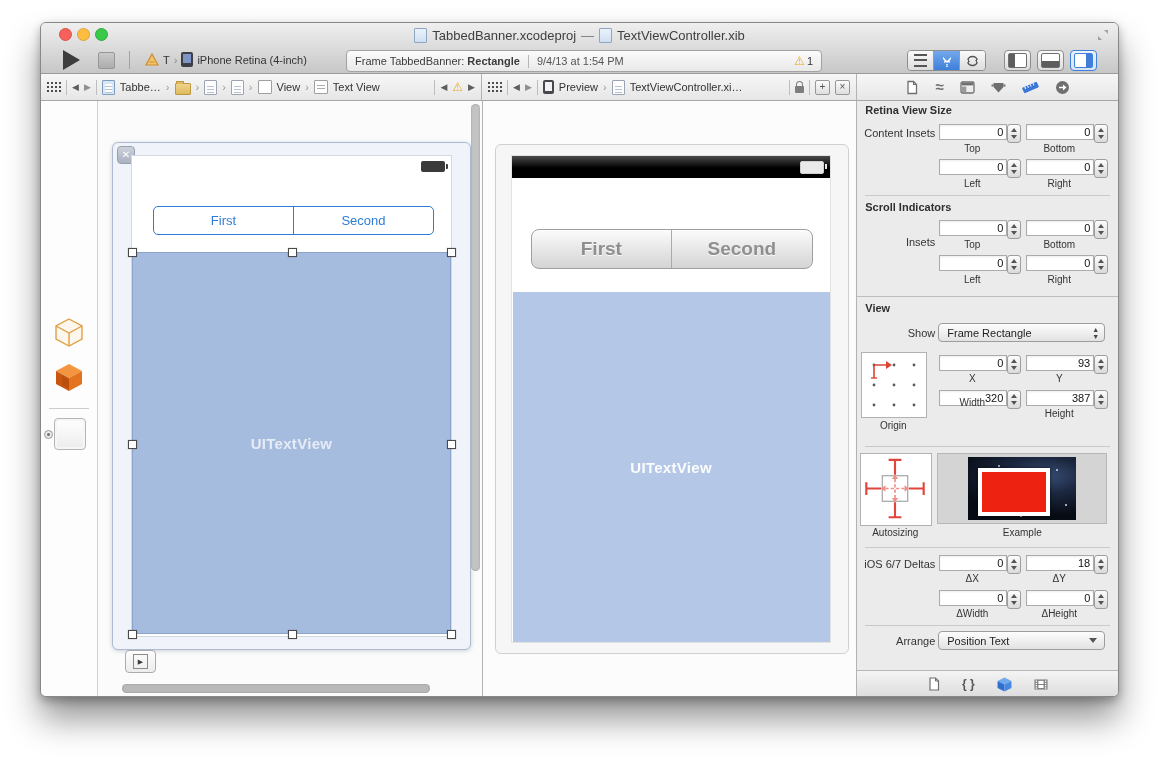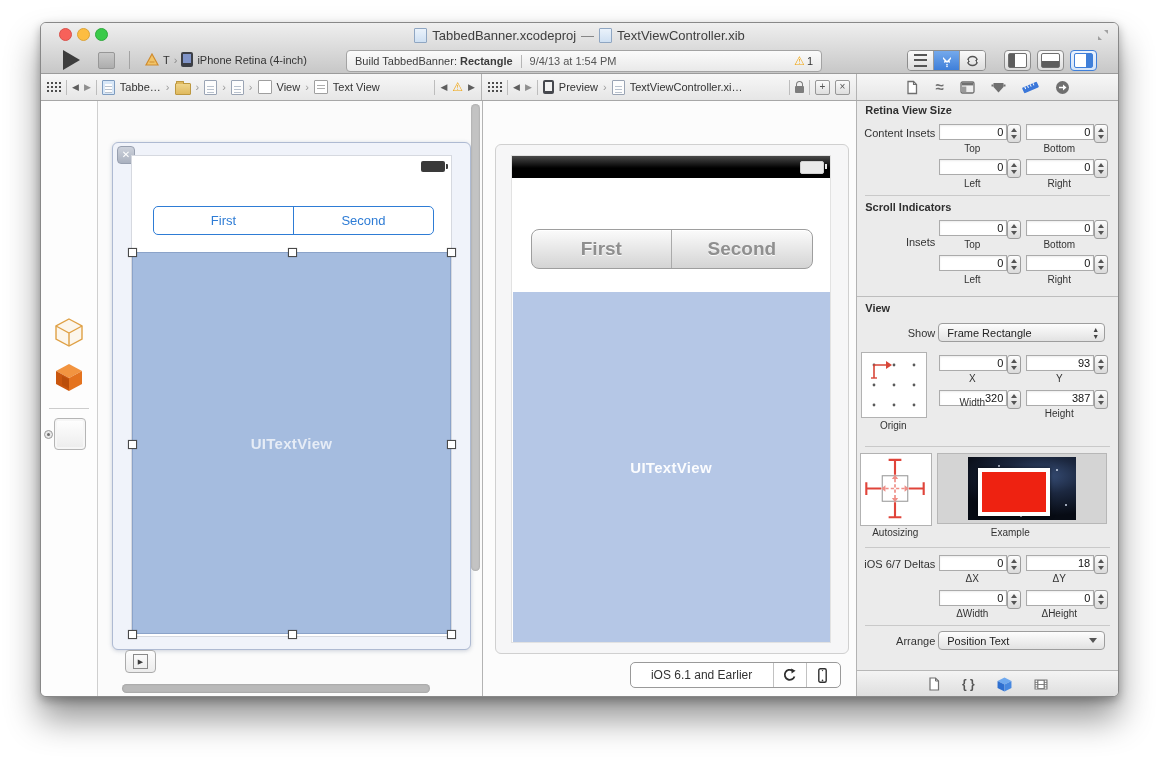--- a/index.html
+++ b/index.html
@@ -176,21 +176,21 @@
       <svg width="14" height="14" viewBox="0 0 14 14">
         <path d="M7 1 L13 12 L1 12 Z" fill="#f1c469" stroke="#cf8b2e" stroke-width="1.2"></path>
         <path d="M4.5 9 L9.5 9" stroke="#cf8b2e" stroke-width="1.2"></path>
       </svg>
       <span>T</span>
       <span class="chev">›</span>
       <span class="device-ic"></span>
       <span>iPhone Retina (4-inch)</span>
     </div>
     <div id="activity">
-      <span>Build TabbedBanner:</span>&nbsp;
+      <span>Frame TabbedBanner:</span>&nbsp;
       <b>Rectangle</b>
       <div style="width:1px;height:13px;background:#b5b5b5;margin:0 8px;"></div>
       <span style="color:#555;">9/4/13 at 1:54 PM</span>
       <div style="margin-left:auto;display:flex;align-items:center;gap:2px;">
         <span class="warn-tri">⚠</span>
         <span style="font-size:11px;color:#333;">1</span>
       </div>
     </div>
     <div class="abs seg-group" style="left:866px;top:3px;">
       <div class="seg-btn">
@@ -396,36 +396,20 @@
           </div>
           <div id="seg6">
             <div class="seg">First</div>
             <div class="seg">Second</div>
           </div>
           <div id="tv-preview">
             <span class="watermark">UITextView</span>
           </div>
         </div>
       </div>
-      <div id="preview-bar">
-        <div class="cell c-label">iOS 6.1 and Earlier</div>
-        <div class="cell c-icon">
-          <svg width="14" height="14" viewBox="0 0 14 14">
-            <path d="M11.5 8.5 A5 5 0 1 1 9.5 2.6" fill="none" stroke="#2f2f2f" stroke-width="1.8"></path>
-            <polygon points="8.2,0.5 12.6,2.8 8.6,5.4" fill="#2f2f2f"></polygon>
-          </svg>
-        </div>
-        <div class="cell c-icon">
-          <svg width="9" height="15" viewBox="0 0 9 15">
-            <rect x="0.8" y="0.8" width="7.4" height="13.4" rx="1.5" fill="none" stroke="#2f2f2f" stroke-width="1.4"></rect>
-            <circle cx="4.5" cy="2.6" r="0.7" fill="#2f2f2f"></circle>
-                <circle cx="4.5" cy="12.4" r="0.8" fill="#2f2f2f"></circle>
-          </svg>
-        </div>
-      </div>
     </div>
 
     <div id="utilities">
 
       <div class="insp-h" style="top:3px;">Retina View Size</div>
       <div class="row-label" style="top:26px;">Content Insets</div>
       <input class="fld" style="left: 82px; top: 23px;" value="0">
       <div class="stepper" style="left:150px;top:23px;"></div>
       <input class="fld" style="left: 169px; top: 23px;" value="0">
       <div class="stepper" style="left:237px;top:23px;"></div>
@@ -520,21 +504,21 @@
           <span class="star" style="left:12px;top:40px;"></span>
               <span class="star" style="left:88px;top:12px;"></span>
           <span class="star" style="left:97px;top:47px;"></span>
               <span class="star" style="left:70px;top:54px;"></span>
           <span class="star" style="left:30px;top:8px;"></span>
               <span class="star" style="left:52px;top:58px;"></span>
           <div id="example-rect"></div>
         </div>
       </div>
       <div class="fld-label" style="left:3px;top:426px;width:70px;">Autosizing</div>
-      <div class="fld-label" style="left:68px;top:426px;width:170px;">Example</div>
+      <div class="fld-label" style="left:80px;top:426px;width:170px;">Example</div>
 
       <div class="insp-divider" style="top:446px;"></div>
       <div class="row-label" style="top:457px;">iOS 6/7 Deltas</div>
       <input class="fld" style="left: 82px; top: 454px;" value="0">
       <div class="stepper" style="left:150px;top:454px;"></div>
       <input class="fld" style="left: 169px; top: 454px;" value="18">
       <div class="stepper" style="left:237px;top:454px;"></div>
       <div class="fld-label" style="left:82px;top:472px;">ΔX</div>
       <div class="fld-label" style="left:169px;top:472px;">ΔY</div>
       <input class="fld" style="left: 82px; top: 489px;" value="0">

